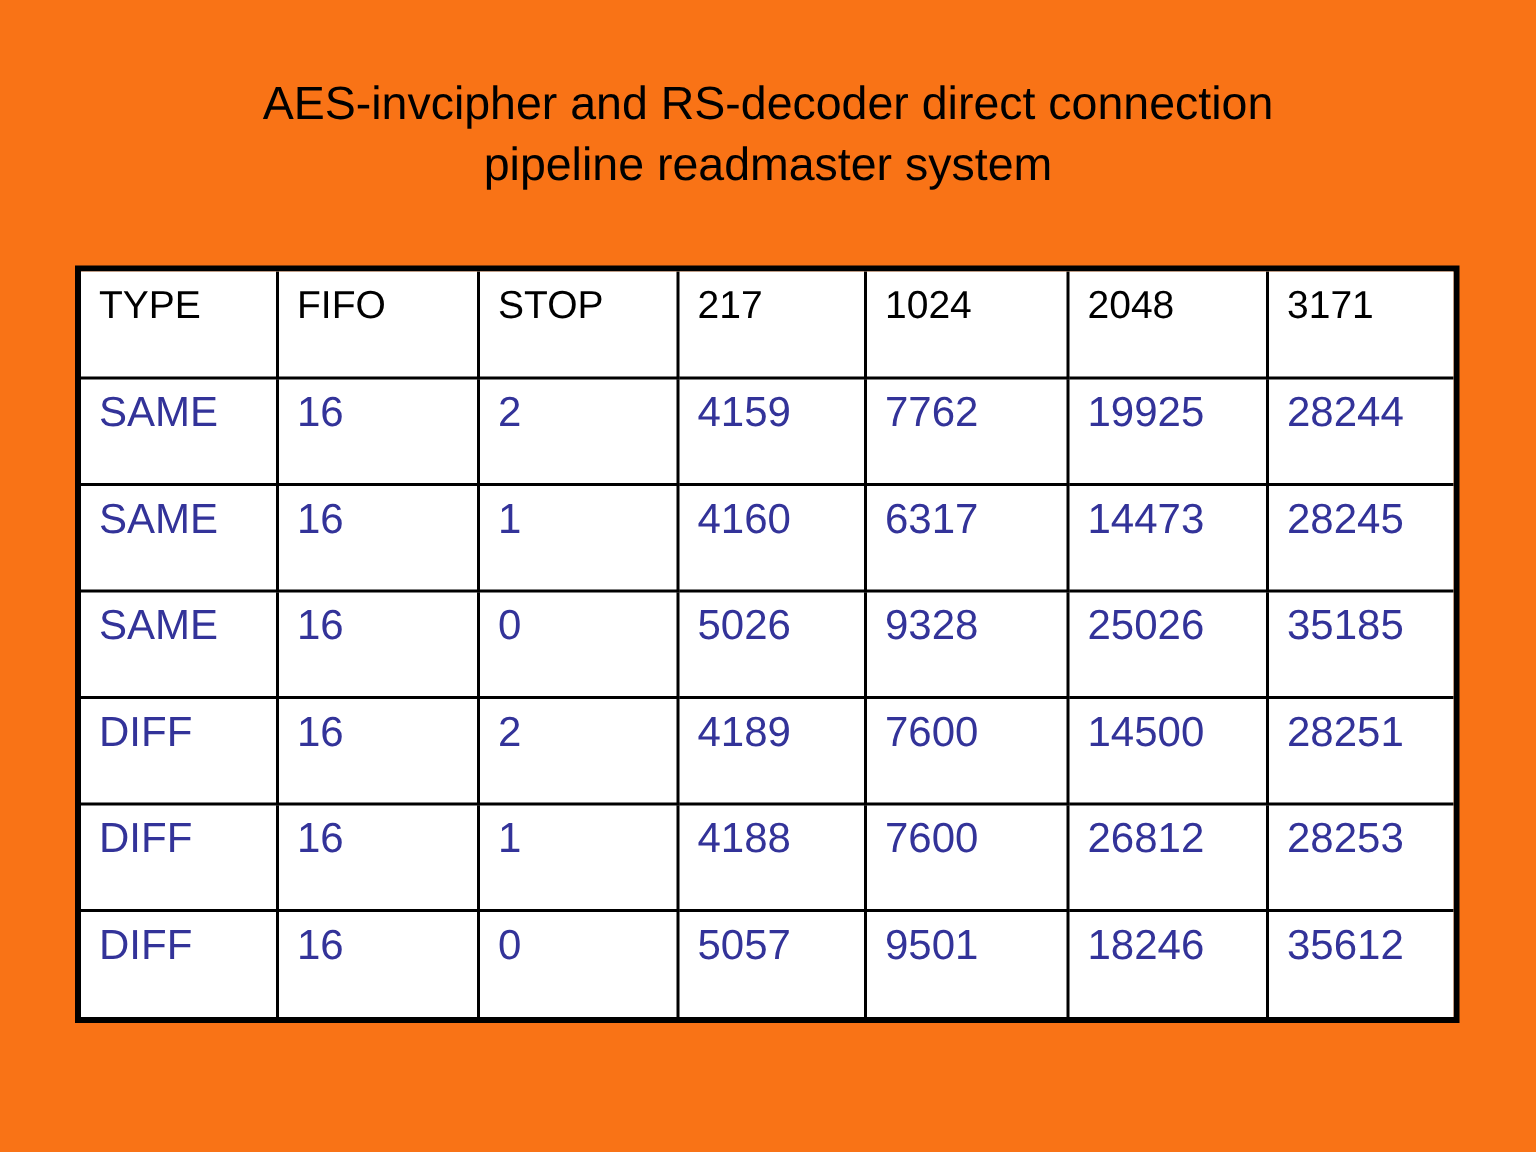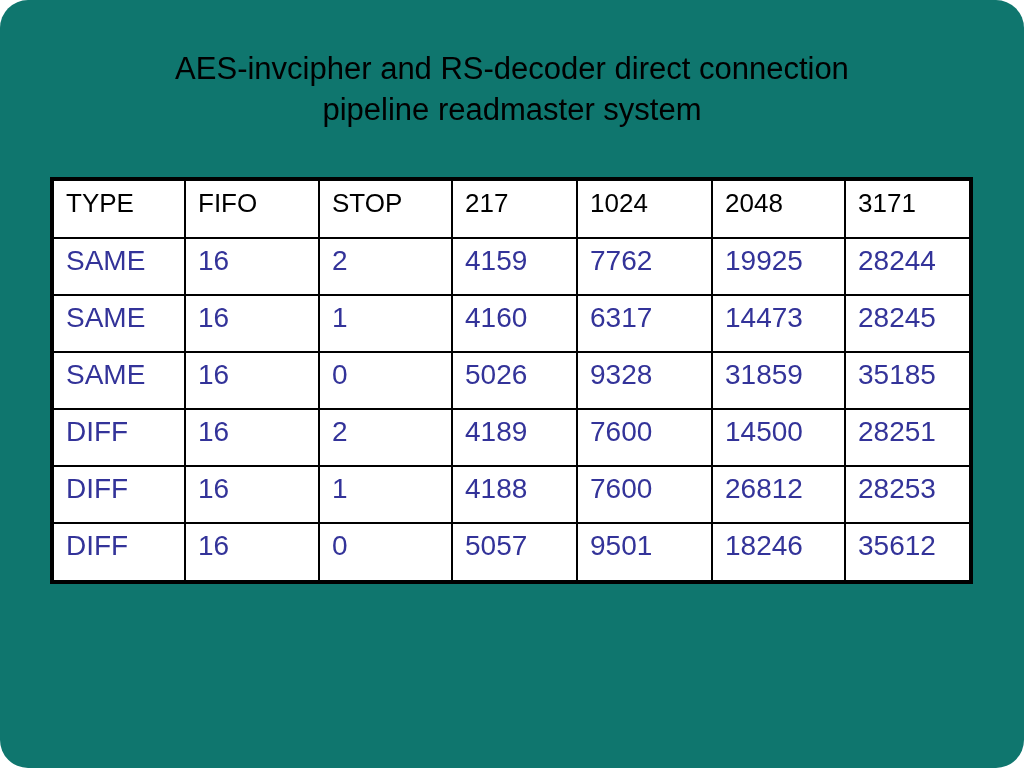--- a/index.html
+++ b/index.html
@@ -13,22 +13,21 @@
     height: 768px;
     overflow: hidden;
     font-family: "Liberation Sans", sans-serif;
     -webkit-font-smoothing: antialiased;
   }
 
   .slide {
     position: relative;
     width: 1024px;
     height: 768px;
-    background: #0f766e;
-    border-radius: 28px;
+    background: #f97316;
   }
 
   
   .slide-title {
     position: absolute;
     left: 62px;
     top: 48px;
     width: 900px;
     text-align: center;
     color: #000000;
@@ -62,21 +61,21 @@
   table.data-table col.c-fifo   { width: 134px; }
   table.data-table col.c-stop   { width: 133px; }
   table.data-table col.c-512    { width: 125px; }
   table.data-table col.c-1024   { width: 135px; }
   table.data-table col.c-2048   { width: 133px; }
   table.data-table col.c-4096   { width: 124px; }
 
   table.data-table th,
   table.data-table td {
     border: 2px solid #000000;
-    height: 57px;
+    height: 71px;
     vertical-align: top;
     padding: 7px 0 0 12px;
     font-family: "Liberation Sans", sans-serif;
     font-size: 28px;
     font-weight: 400;
     line-height: 1.05;
     text-align: left;
     white-space: nowrap;
     overflow: hidden;
     box-sizing: border-box;
@@ -148,21 +147,21 @@
           <td>6317</td>
           <td>14473</td>
           <td>28245</td>
         </tr>
         <tr>
           <td>SAME</td>
           <td>16</td>
           <td>0</td>
           <td>5026</td>
           <td>9328</td>
-          <td>31859</td>
+          <td>25026</td>
           <td>35185</td>
         </tr>
         <tr>
           <td>DIFF</td>
           <td>16</td>
           <td>2</td>
           <td>4189</td>
           <td>7600</td>
           <td>14500</td>
           <td>28251</td>

